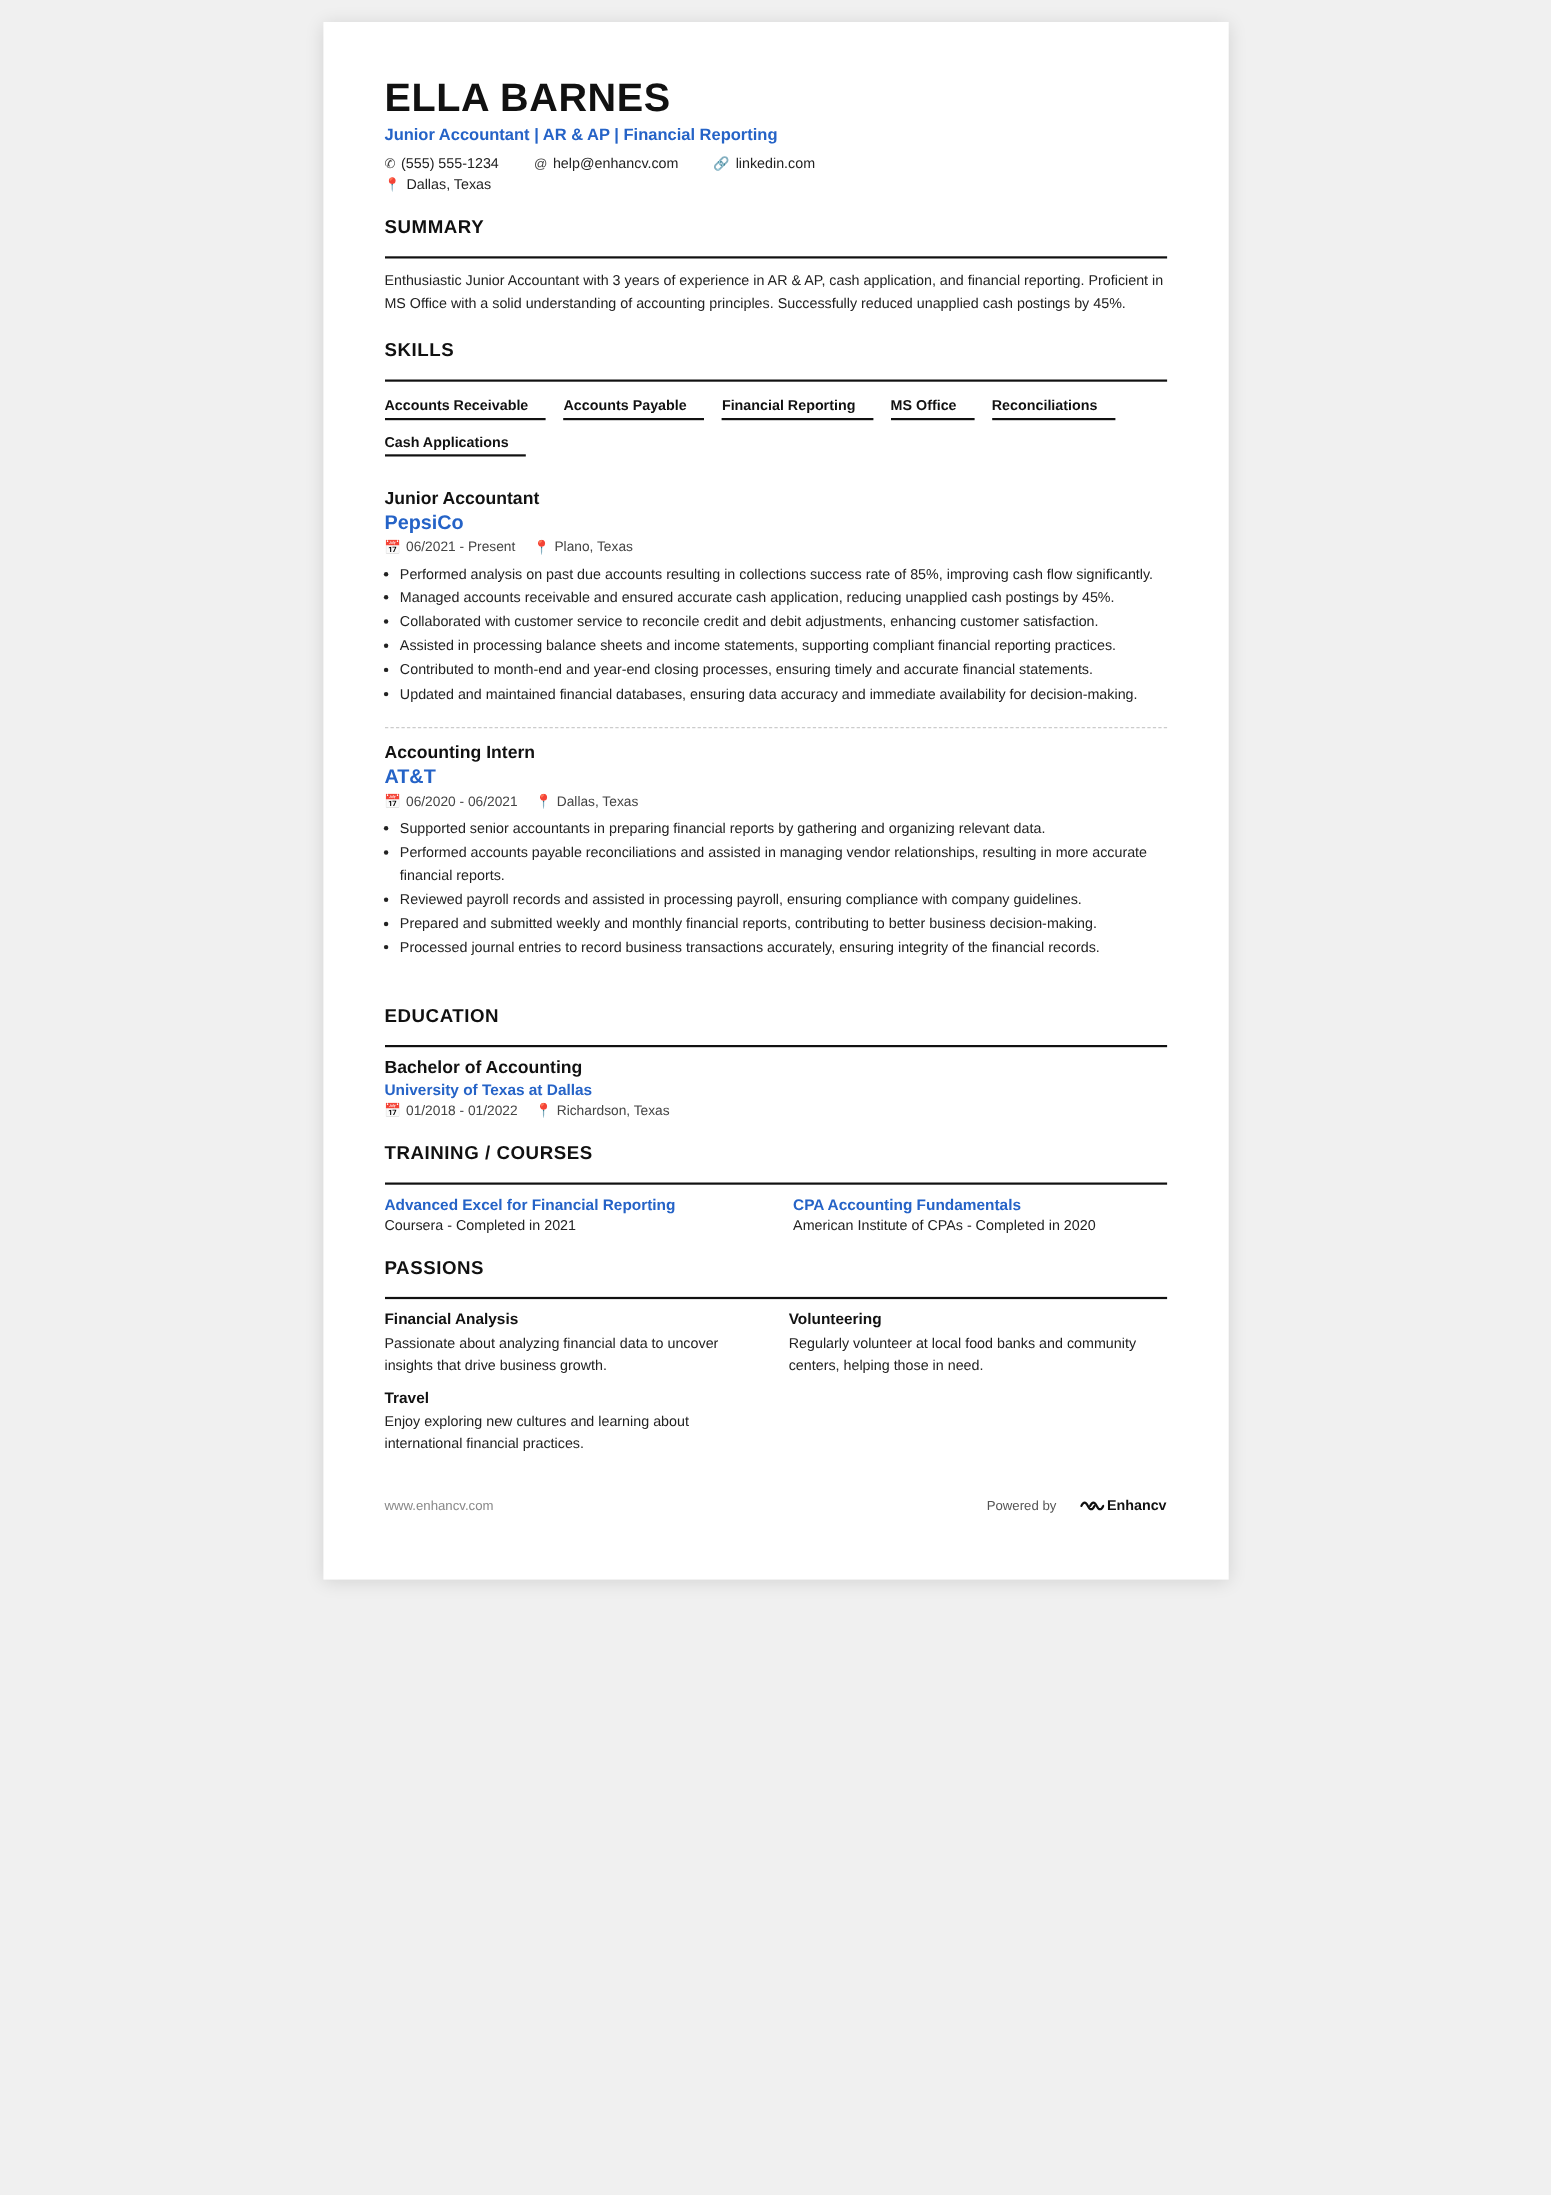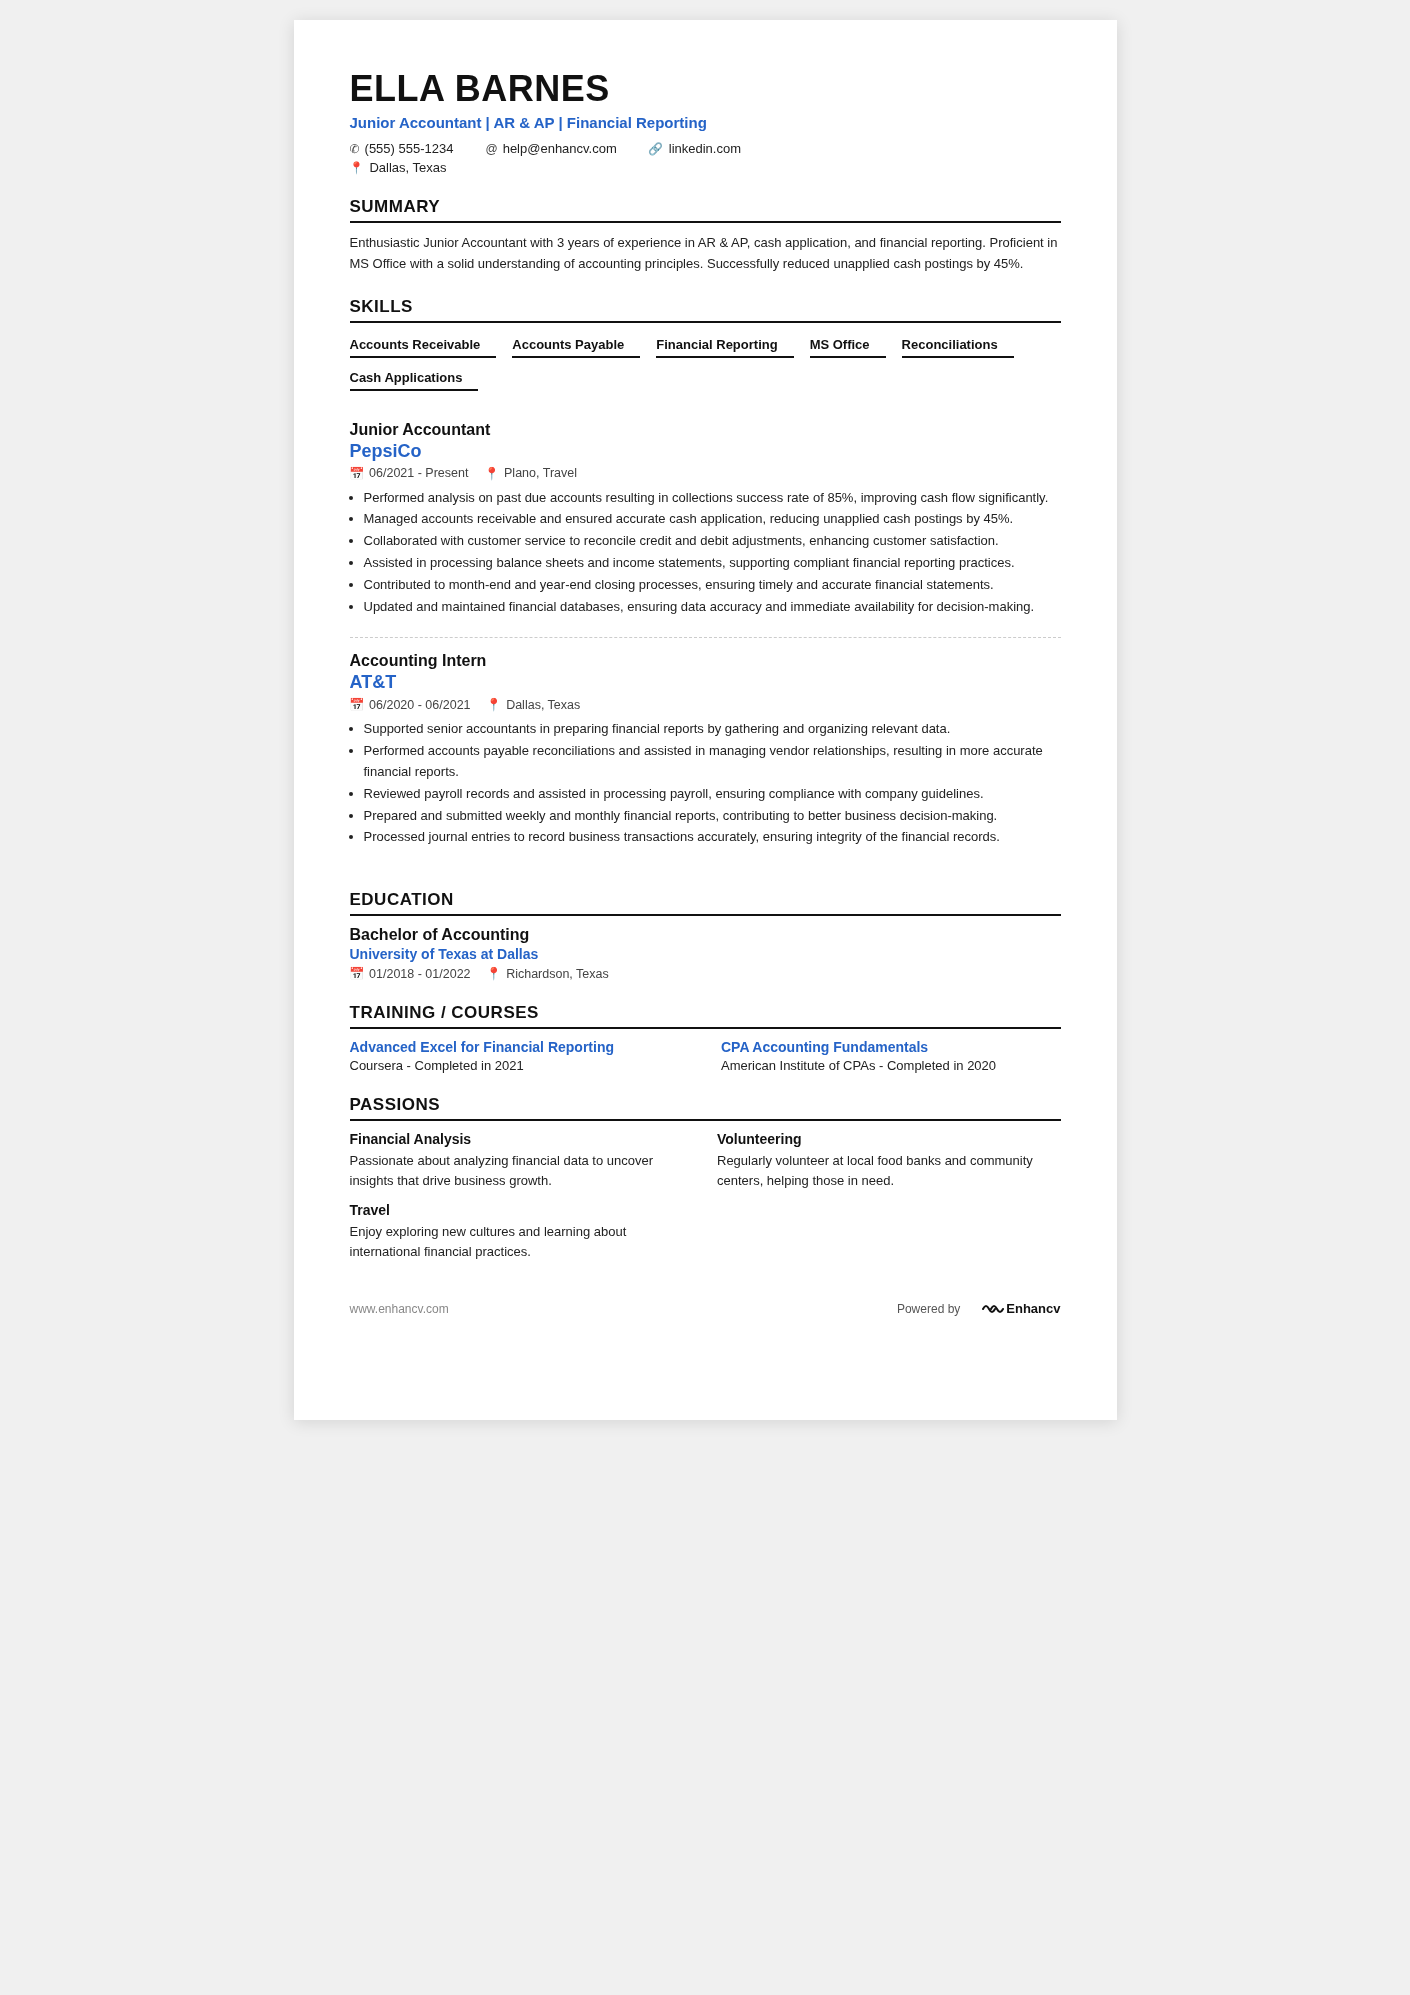--- a/index.html
+++ b/index.html
@@ -51,21 +51,21 @@
     .section {
       margin-top: 22px;
     }
     .section-title {
       font-size: 17px;
       font-weight: 900;
       color: #111;
       text-transform: uppercase;
       letter-spacing: 0.5px;
       border-bottom: 2px solid #111;
-      padding-bottom: 4px;
+      padding-bottom: 16px;
       margin-bottom: 10px;
     }
     .summary-text {
       font-size: 13px;
       color: #222;
       line-height: 1.6;
     }
     .skills-list {
       display: flex;
       flex-wrap: wrap;
@@ -254,21 +254,21 @@
         <div class="exp-block">
           <div class="exp-job-title">Junior Accountant</div>
           <div class="exp-company">PepsiCo</div>
           <div class="exp-meta">
       <span class="exp-meta-item">
         <span>📅</span>
         <span>06/2021 - Present</span>
       </span>
       <span class="exp-meta-item">
         <span>📍</span>
-        <span>Plano, Travel</span>
+        <span>Plano, Texas</span>
       </span>
     </div>
           <ul class="bullet-list">
             <li>Performed analysis on past due accounts resulting in collections success rate of 85%, improving cash flow significantly.</li>
             <li>Managed accounts receivable and ensured accurate cash application, reducing unapplied cash postings by 45%.</li>
             <li>Collaborated with customer service to reconcile credit and debit adjustments, enhancing customer satisfaction.</li>
             <li>Assisted in processing balance sheets and income statements, supporting compliant financial reporting practices.</li>
             <li>Contributed to month-end and year-end closing processes, ensuring timely and accurate financial statements.</li>
             <li>Updated and maintained financial databases, ensuring data accuracy and immediate availability for decision-making.</li>
           </ul>

